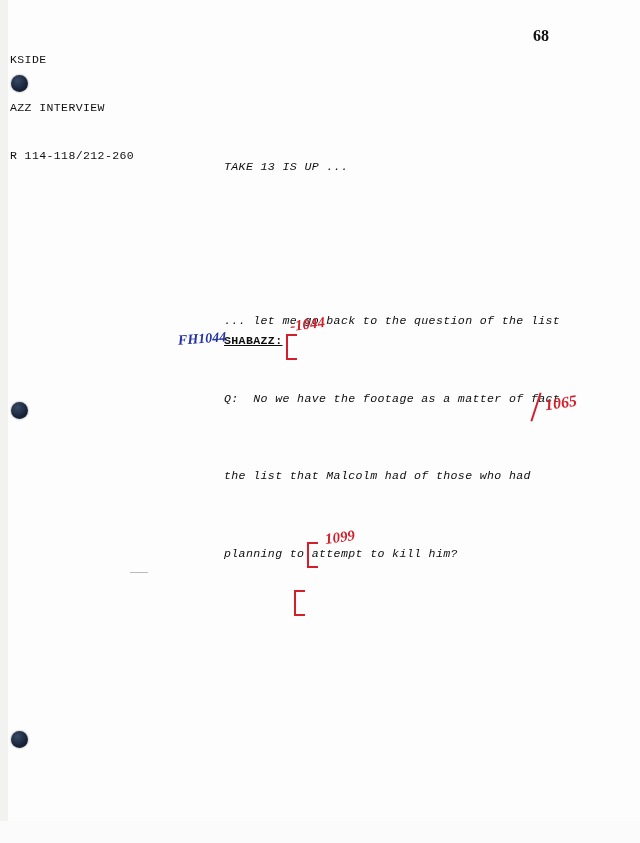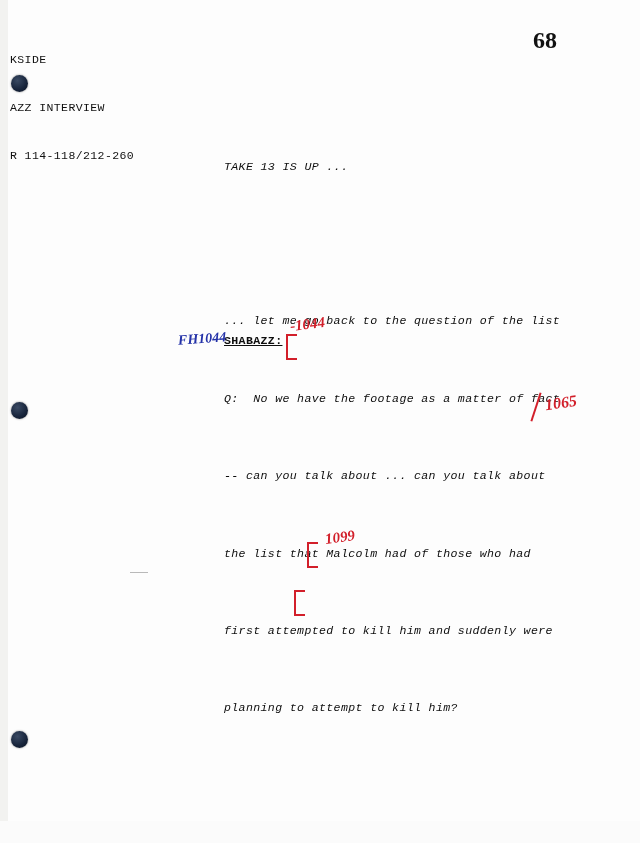--- a/index.html
+++ b/index.html
@@ -47,21 +47,21 @@
     letter-spacing: 0.4px;
     white-space: pre;
   }
   .header div { white-space: pre; }
 
   .page-number {
     position: absolute;
     left: 533px;
     top: 27px;
     font-family: "Liberation Serif", serif;
-    font-size: 24px;
+    font-size: 16px;
     font-weight: bold;
     color: #111;
   }
 
   
   .hole {
     position: absolute;
     width: 17px;
     height: 17px;
     border-radius: 50%;
@@ -178,23 +178,21 @@
 
   <div class="hole h1"></div>
   <div class="hole h2"></div>
   <div class="hole h3"></div>
 
   <div class="body-text">
     <div class="ln">TAKE 13 IS UP ...</div>
     <div class="ln gap"></div>
     <div class="ln">... let me go back to the question of the list</div>
     <div class="ln">Q:  No we have the footage as a matter of fact</div>
-    <div class="ln">-- can you talk about ... can you talk about</div>
     <div class="ln">the list that Malcolm had of those who had</div>
-    <div class="ln">first attempted to kill him and suddenly were</div>
     <div class="ln">planning to attempt to kill him?</div>
     <div class="ln gap"></div>
     
     
     
     
     
     
     
     

